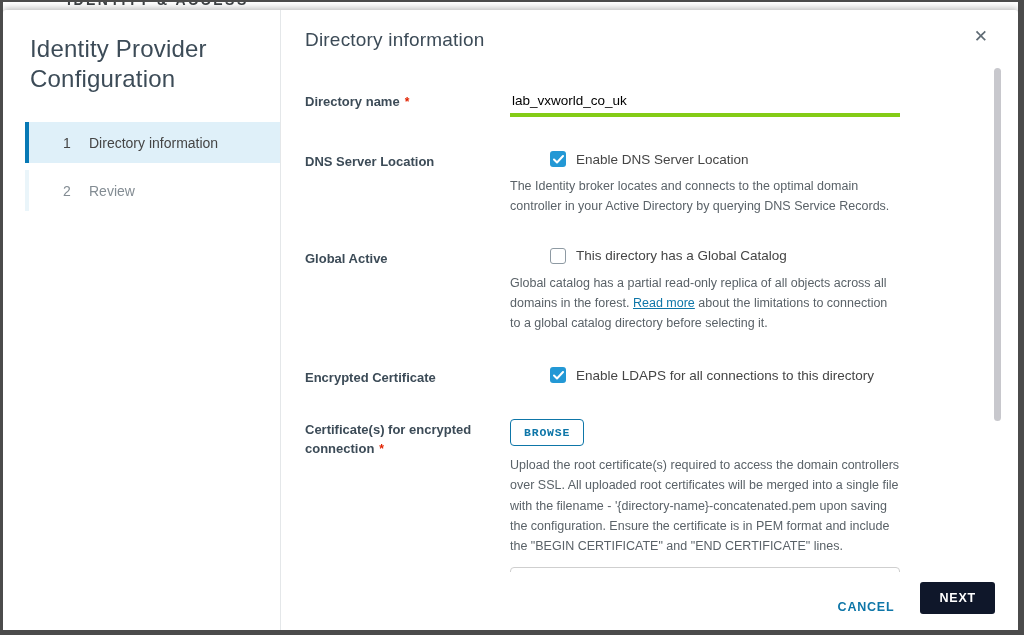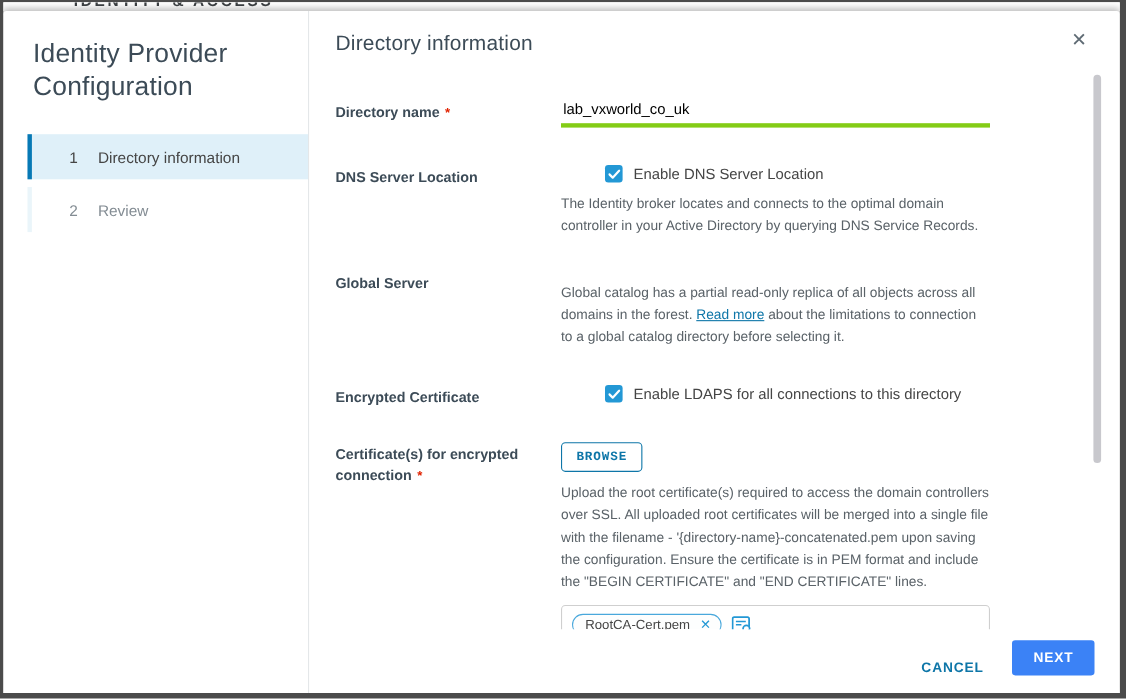--- a/index.html
+++ b/index.html
@@ -223,21 +223,21 @@
   .cancel-btn {
     background: none; border: none;
     color: #0e76a8;
     font-size: 12.5px;
     font-weight: 700;
     letter-spacing: .8px;
     cursor: pointer;
     font-family: "Liberation Sans", sans-serif;
   }
   .next-btn {
-    background: #3b82f6;
+    background: #0f172a;
     border: none;
     color: #fff;
     font-size: 12.5px;
     font-weight: 700;
     letter-spacing: .8px;
     padding: 9px 19px;
     border-radius: 3px;
     cursor: pointer;
     font-family: "Liberation Sans", sans-serif;
   }
@@ -307,22 +307,26 @@
                     <path d="M1 4.5 L4 7.5 L10 1" stroke="#fff" stroke-width="2" fill="none" stroke-linecap="round" stroke-linejoin="round"></path>
                   </svg>
               </span>
               <span class="checkbox-label">Enable DNS Server Location</span>
             </div>
             <div class="field-desc">The Identity broker locates and connects to the optimal domain controller in your Active Directory by querying DNS Service Records.</div>
           </div>
         </div>
 
         <div class="form-row gap-b">
-          <div class="form-label">Global Server</div>
-          <div class="form-control">
+          <div class="form-label">Global Active</div>
+          <div class="form-control">
+            <div class="checkbox-line">
+              <span class="checkbox unchecked"></span>
+              <span class="checkbox-label">This directory has a Global Catalog</span>
+            </div>
             <div class="field-desc">
               <span>Global catalog has a partial read-only replica of all objects across all domains in the forest. </span><span class="link">Read more</span><span> about the limitations to connection to a global catalog directory before selecting it.</span>
             </div>
           </div>
         </div>
 
         <div class="form-row gap-c">
           <div class="form-label">Encrypted Certificate</div>
           <div class="form-control">
             <div class="checkbox-line">

